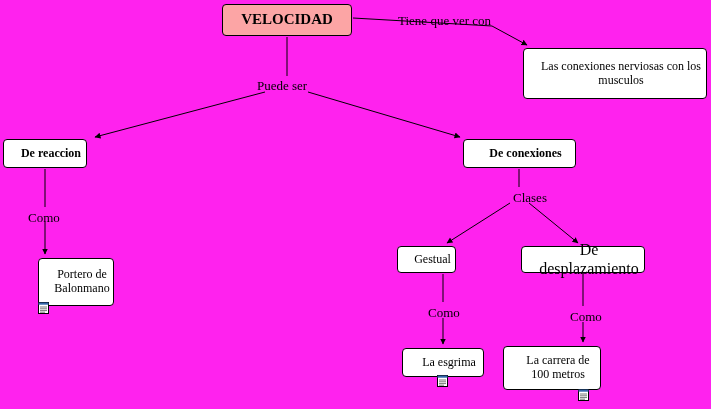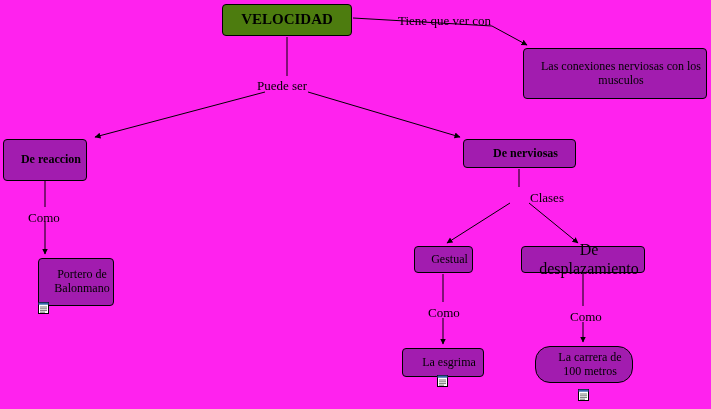--- a/index.html
+++ b/index.html
@@ -21,25 +21,25 @@
     border: 1px solid #000000;
     border-radius: 4px;
     display: flex;
     align-items: center;
     justify-content: center;
     text-align: center;
     line-height: 1.15;
     color: #000000;
   }
   .node-yellow {
-    background: #a21caf;
+    background: #ffffff;
     padding-left: 12px;
   }
   .node-cyan {
-    background: #4d7c0f;
+    background: #fca5a5;
   }
   .node-label {
     display: block;
     width: 100%;
     padding: 0 4px;
   }
   .bold {
     font-weight: bold;
   }
   .link-label {
@@ -92,47 +92,47 @@
       </g>
   </svg>
 
   <div id="nodes-layer">
       <div class="node node-cyan" style="left: 222px; top: 4px; width: 130px; height: 32px; font-size: 15px;">
         <span class="node-label bold">VELOCIDAD</span>
       </div>
       <div class="node node-yellow" style="left: 523px; top: 48px; width: 184px; height: 51px; font-size: 12px;">
         <span class="node-label">Las conexiones nerviosas con los musculos</span>
       </div>
-      <div class="node node-yellow" style="left: 3px; top: 139px; width: 84px; height: 42px; font-size: 12px;">
+      <div class="node node-yellow" style="left: 3px; top: 139px; width: 84px; height: 29px; font-size: 12px;">
         <span class="node-label bold">De reaccion</span>
       </div>
       <div class="node node-yellow" style="left: 463px; top: 139px; width: 113px; height: 29px; font-size: 12px;">
-        <span class="node-label bold">De nerviosas</span>
+        <span class="node-label bold">De conexiones</span>
       </div>
       <div class="node node-yellow" style="left: 7px; top: 258px; width: 76px; height: 48px; font-size: 12px; margin-left: 31px;">
         <span class="node-label">Portero de Balonmano</span>
       </div>
-      <div class="node node-yellow" style="left: 414px; top: 246px; width: 59px; height: 27px; font-size: 12px;">
+      <div class="node node-yellow" style="left: 397px; top: 246px; width: 59px; height: 27px; font-size: 12px;">
         <span class="node-label">Gestual</span>
       </div>
       <div class="node node-yellow" style="left: 521px; top: 246px; width: 124px; height: 27px; font-size: 16px;">
         <span class="node-label">De desplazamiento</span>
       </div>
       <div class="node node-yellow" style="left: 402px; top: 348px; width: 82px; height: 29px; font-size: 12px; text-align: center;">
         <span class="node-label">La esgrima</span>
       </div>
-      <div class="node node-yellow" style="left: 535px; top: 346px; width: 98px; height: 37px; font-size: 12px; border-radius: 15px;">
+      <div class="node node-yellow" style="left: 503px; top: 346px; width: 98px; height: 44px; font-size: 12px;">
         <span class="node-label">La carrera de 100 metros</span>
       </div>
     </div>
   <div id="labels-layer">
       <div class="link-label" style="left: 398px; top: 13px;">Tiene que ver con</div>
       <div class="link-label" style="left: 257px; top: 78px;">Puede ser</div>
       <div class="link-label" style="left: 28px; top: 210px;">Como</div>
-      <div class="link-label" style="left: 503px; top: 190px; padding-left: 27px;">Clases</div>
+      <div class="link-label" style="left: 486px; top: 190px; padding-left: 27px;">Clases</div>
       <div class="link-label" style="left: 428px; top: 305px;">Como</div>
       <div class="link-label" style="left: 570px; top: 309px;">Como</div>
     </div>
   <div id="icons-layer">
       <div class="doc-icon" style="left: 38px; top: 300px;"><svg viewBox="0 0 11 12" width="11" height="12">
           <rect x="0.5" y="0.5" width="10" height="11" fill="#ffffff" stroke="#000000" stroke-width="1"></rect>
           <rect x="0.5" y="0.5" width="10" height="2.2" fill="#3366aa"></rect>
           <line x1="2" y1="5" x2="9" y2="5" stroke="#555555" stroke-width="0.8"></line>
           <line x1="2" y1="6.8" x2="9" y2="6.8" stroke="#555555" stroke-width="0.8"></line>
           <line x1="2" y1="8.6" x2="9" y2="8.6" stroke="#555555" stroke-width="0.8"></line>

